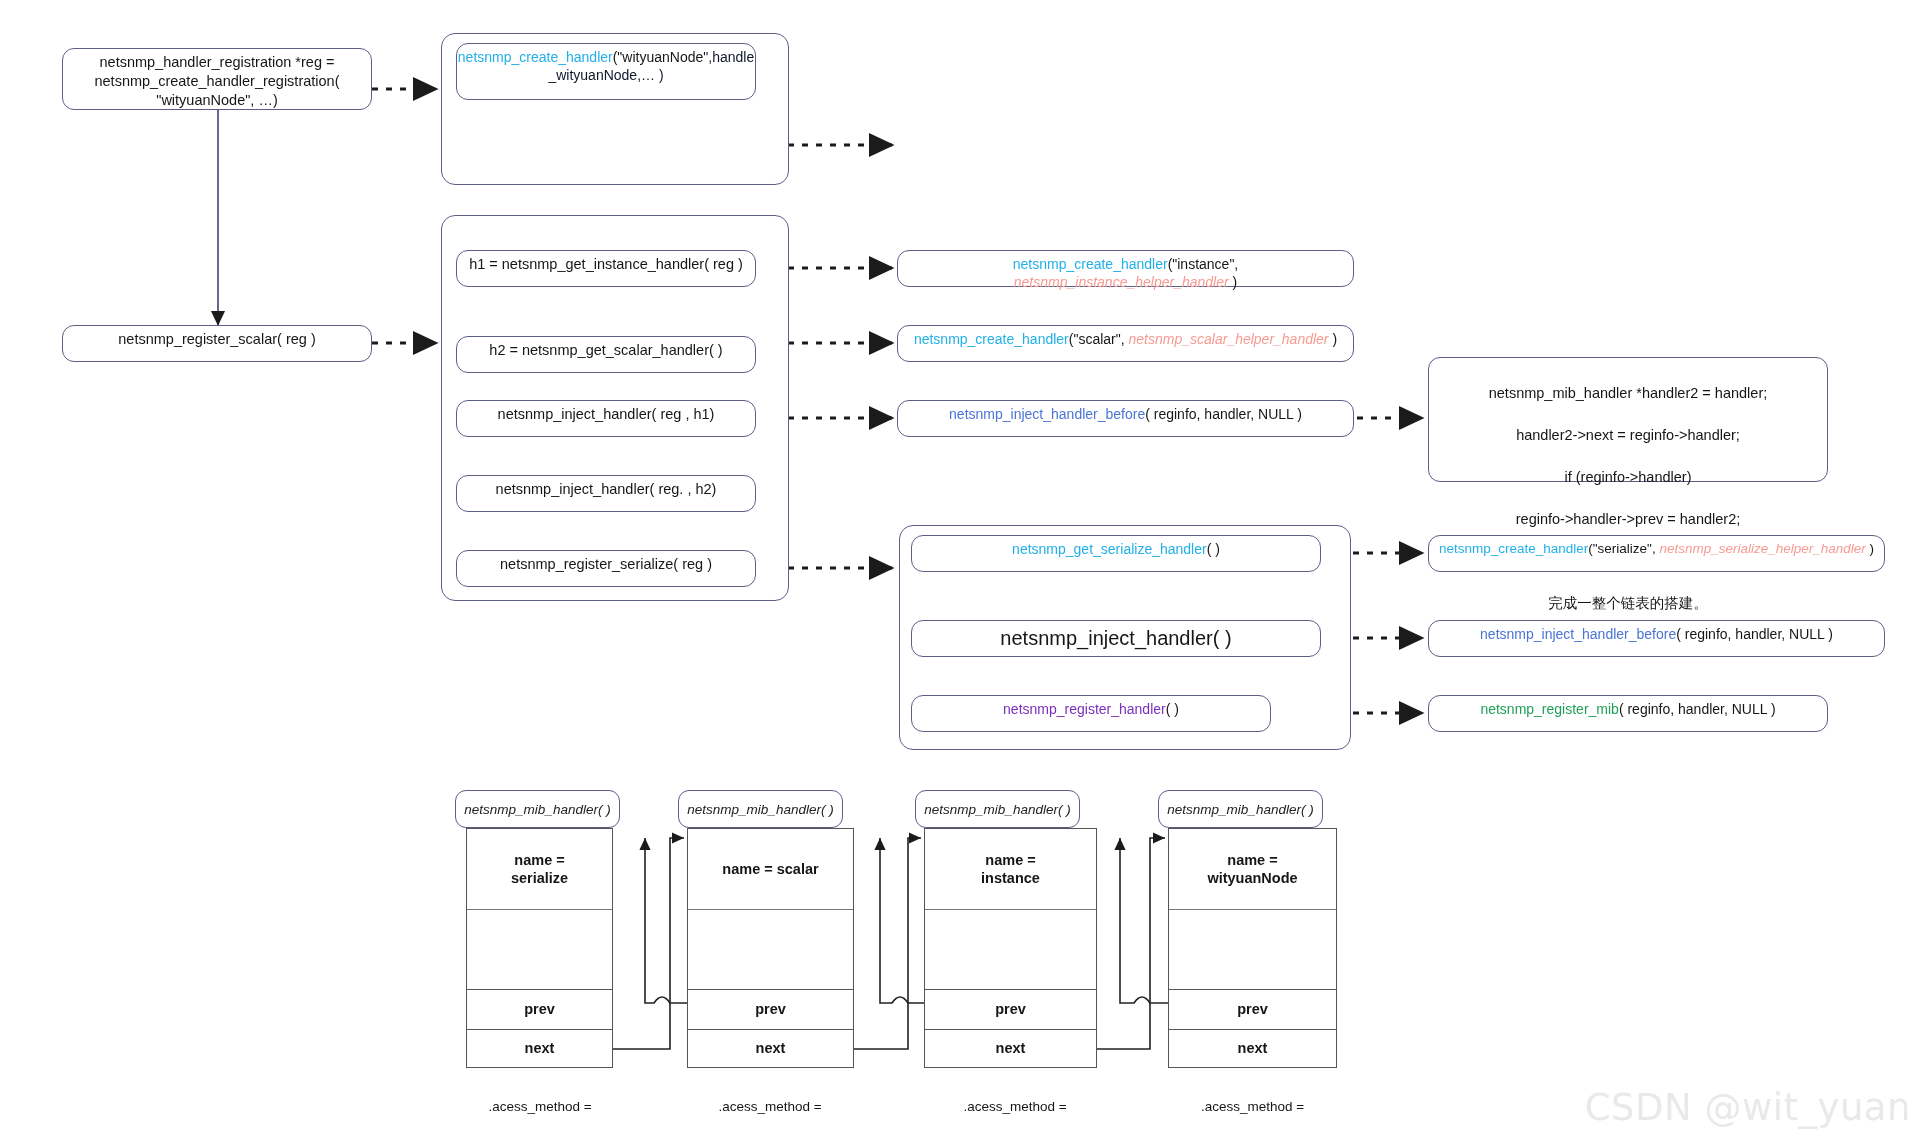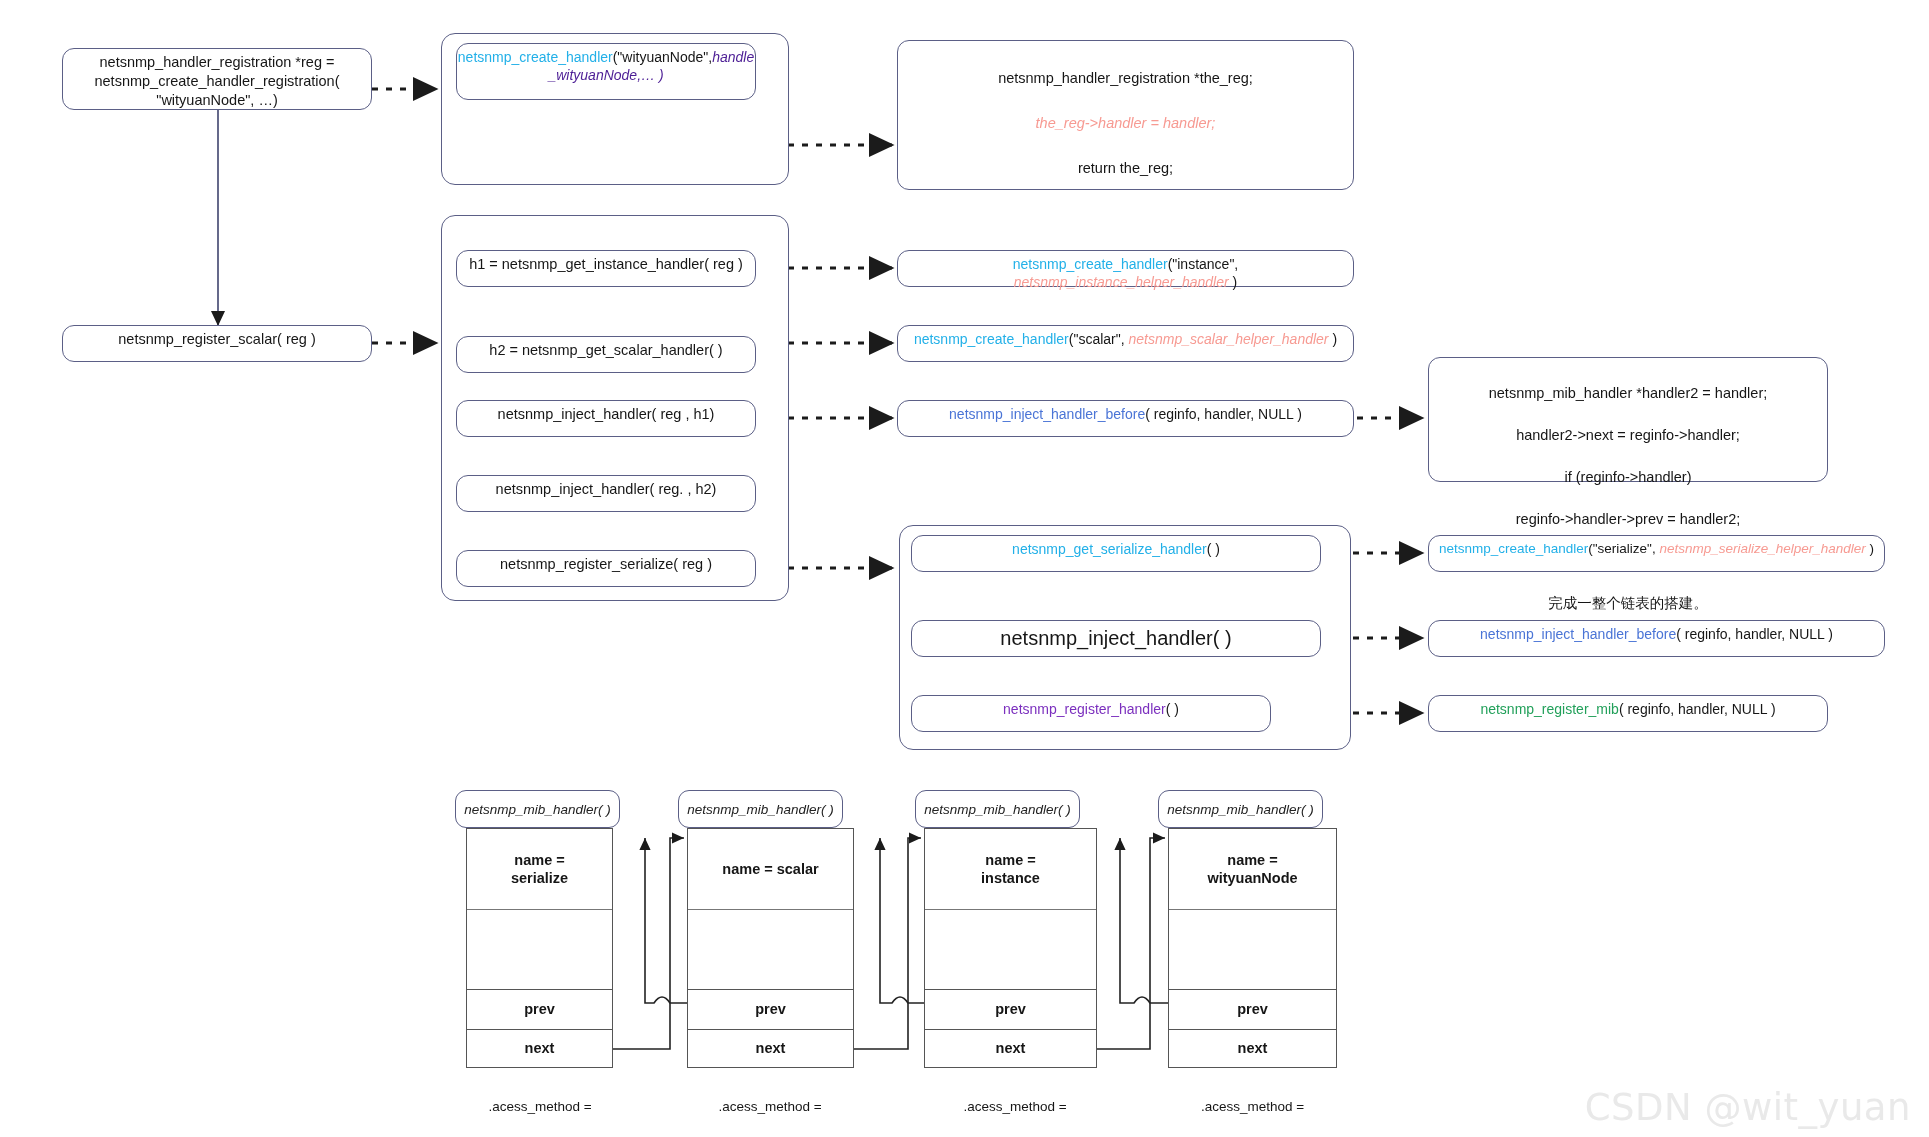--- a/index.html
+++ b/index.html
@@ -38,21 +38,21 @@
   .node .cell{box-sizing:border-box;display:flex;align-items:center;justify-content:center;
     font-weight:bold;font-size:14.5px;text-align:center;line-height:1.25;}
   .node .cell.sep{border-top:1.5px solid #555;}
   .node .cell.thin{border-top:1.2px solid #777;}
   .caption{
     position:absolute;text-align:center;font-size:13.5px;line-height:1.35;color:#161616;
     white-space:pre-line;
   }
   
   .cyan{color:#22b0e8;}
-  .salmon{color:#4c1d95;font-style:italic;}
+  .salmon{color:#0f172a;}
   .blue{color:#4a74d6;}
   .purple{color:#7b2fbe;}
   .green{color:#22a05a;}
   .pink-i{color:#f79a92;font-style:italic;}
   .bigcode{font-size:14.5px;line-height:1.55;white-space:pre-line;}
   .watermark{
     position:absolute;right:18px;bottom:8px;
     font-size:37px;color:#e9e9e9;font-family:"DejaVu Sans",sans-serif;
     letter-spacing:.5px;user-select:none;
   }
@@ -129,27 +129,20 @@
   <div class="group" style="left:441px;top:33px;width:348px;height:152px;"></div>
 
   <div class="rbox" style="left:456px;top:43px;width:300px;height:57px;">
     <span style="display:block;font-size:14px;">
       <span class="cyan">netsnmp_create_handler</span><span>("wityuanNode",</span><span class="salmon">handle</span><br>
       <span class="salmon">_wityuanNode,</span><span class="salmon">… )</span>
     </span>
   </div>
 
 
-  <div class="rbox" style="left:897px;top:40px;width:457px;height:150px;">
-    <span class="bigcode" style="display:block">
-      <span>netsnmp_handler_registration *the_reg;</span><br>
-      <span class="pink-i">the_reg-&gt;handler = handler;</span><br>
-      <span>return the_reg;</span>
-    </span>
-  </div>
 
   <div class="group" style="left:441px;top:215px;width:348px;height:386px;"></div>
 
   <div class="rbox" style="left:456px;top:250px;width:300px;height:37px;">
     <span>h1 = netsnmp_get_instance_handler( reg )</span>
   </div>
   <div class="rbox" style="left:456px;top:336px;width:300px;height:37px;">
     <span>h2 = netsnmp_get_scalar_handler( )</span>
   </div>
   <div class="rbox" style="left:456px;top:400px;width:300px;height:37px;">

